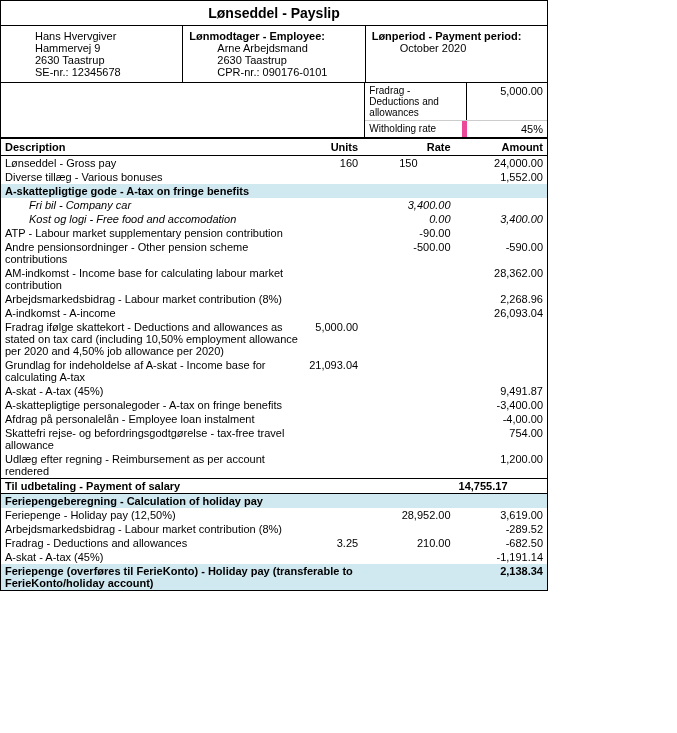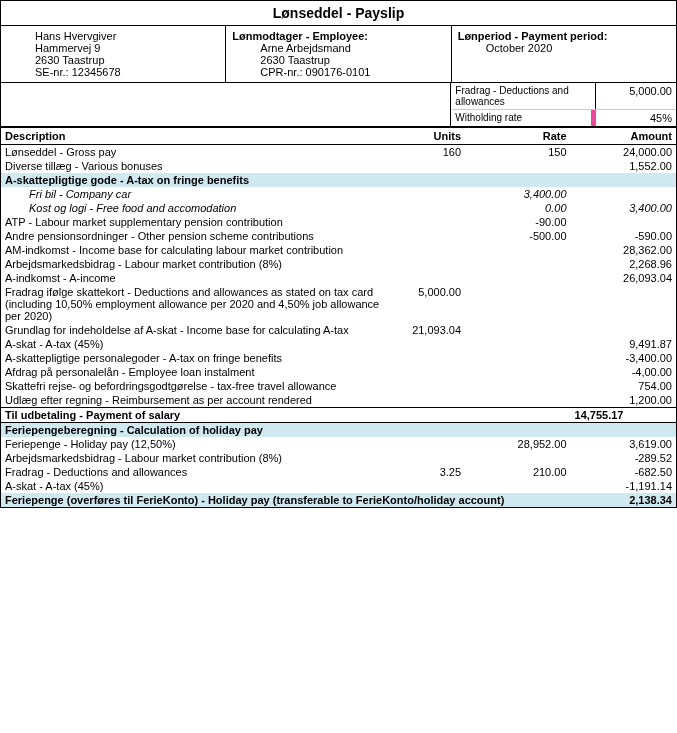--- a/index.html
+++ b/index.html
@@ -3,21 +3,21 @@
   <meta charset="utf-8">
   <style>
     * { margin: 0; padding: 0; box-sizing: border-box; }
     body {
       font-family: Arial, sans-serif;
       font-size: 11px;
       background: #fff;
       width: 677px;
     }
     .payslip {
-      width: 677px;
+      width: 548px;
       border: 1px solid #000;
       padding: 0;
     }
     .title-row {
       text-align: center;
       font-size: 14px;
       font-weight: bold;
       border-bottom: 1px solid #000;
       padding: 4px 0;
       background: #fff;
@@ -171,21 +171,21 @@
         <th class="col-desc">Description</th>
         <th class="col-units right">Units</th>
         <th class="col-rate right">Rate</th>
         <th class="col-amount right">Amount</th>
       </tr>
     </thead>
     <tbody id="table-body">
     <tr>
           <td>Lønseddel - Gross pay</td>
           <td style="text-align: right;">160</td>
-          <td style="text-align: right;">150</td>
+          <td style="text-align: center;">150</td>
           <td style="text-align: right;">24,000.00</td>
         </tr>
         <tr>
           <td>Diverse tillæg - Various bonuses</td>
           <td style="text-align: right;"></td>
           <td style="text-align: right;"></td>
           <td style="text-align: right;">1,552.00</td>
         </tr>
         <tr class="section-header">
           <td colspan="4">A-skattepligtige gode - A-tax on fringe benefits</td>

